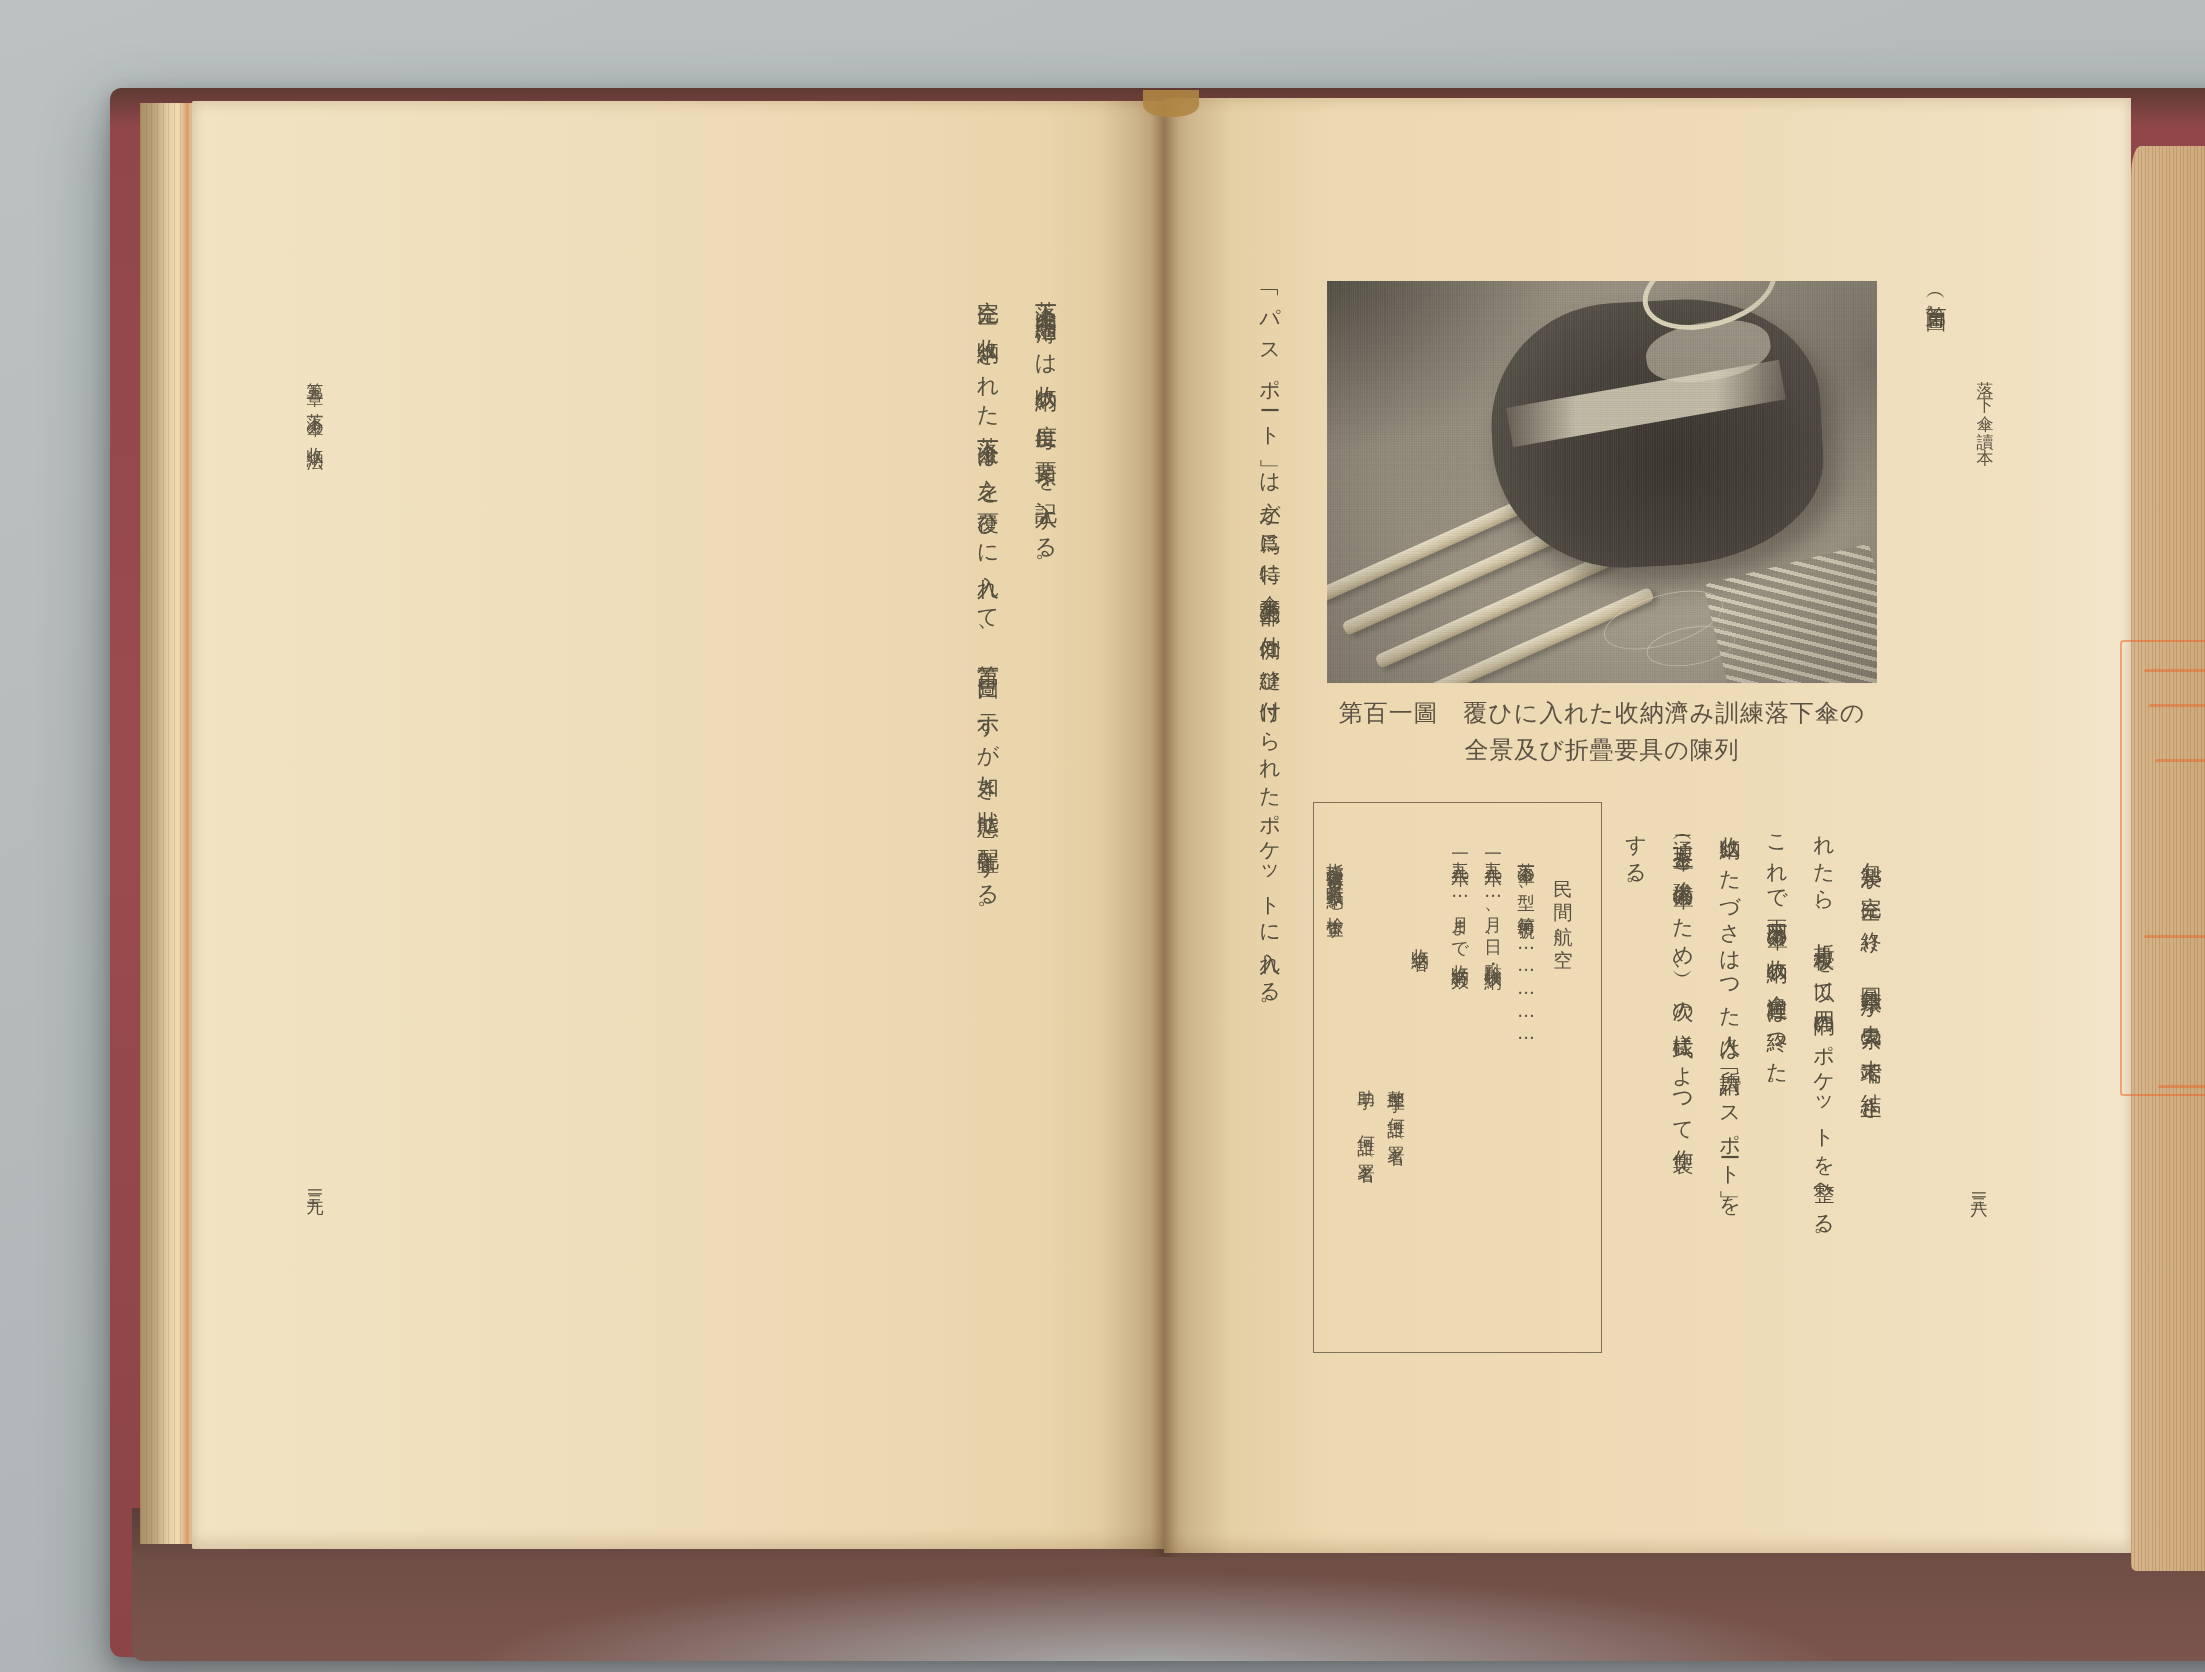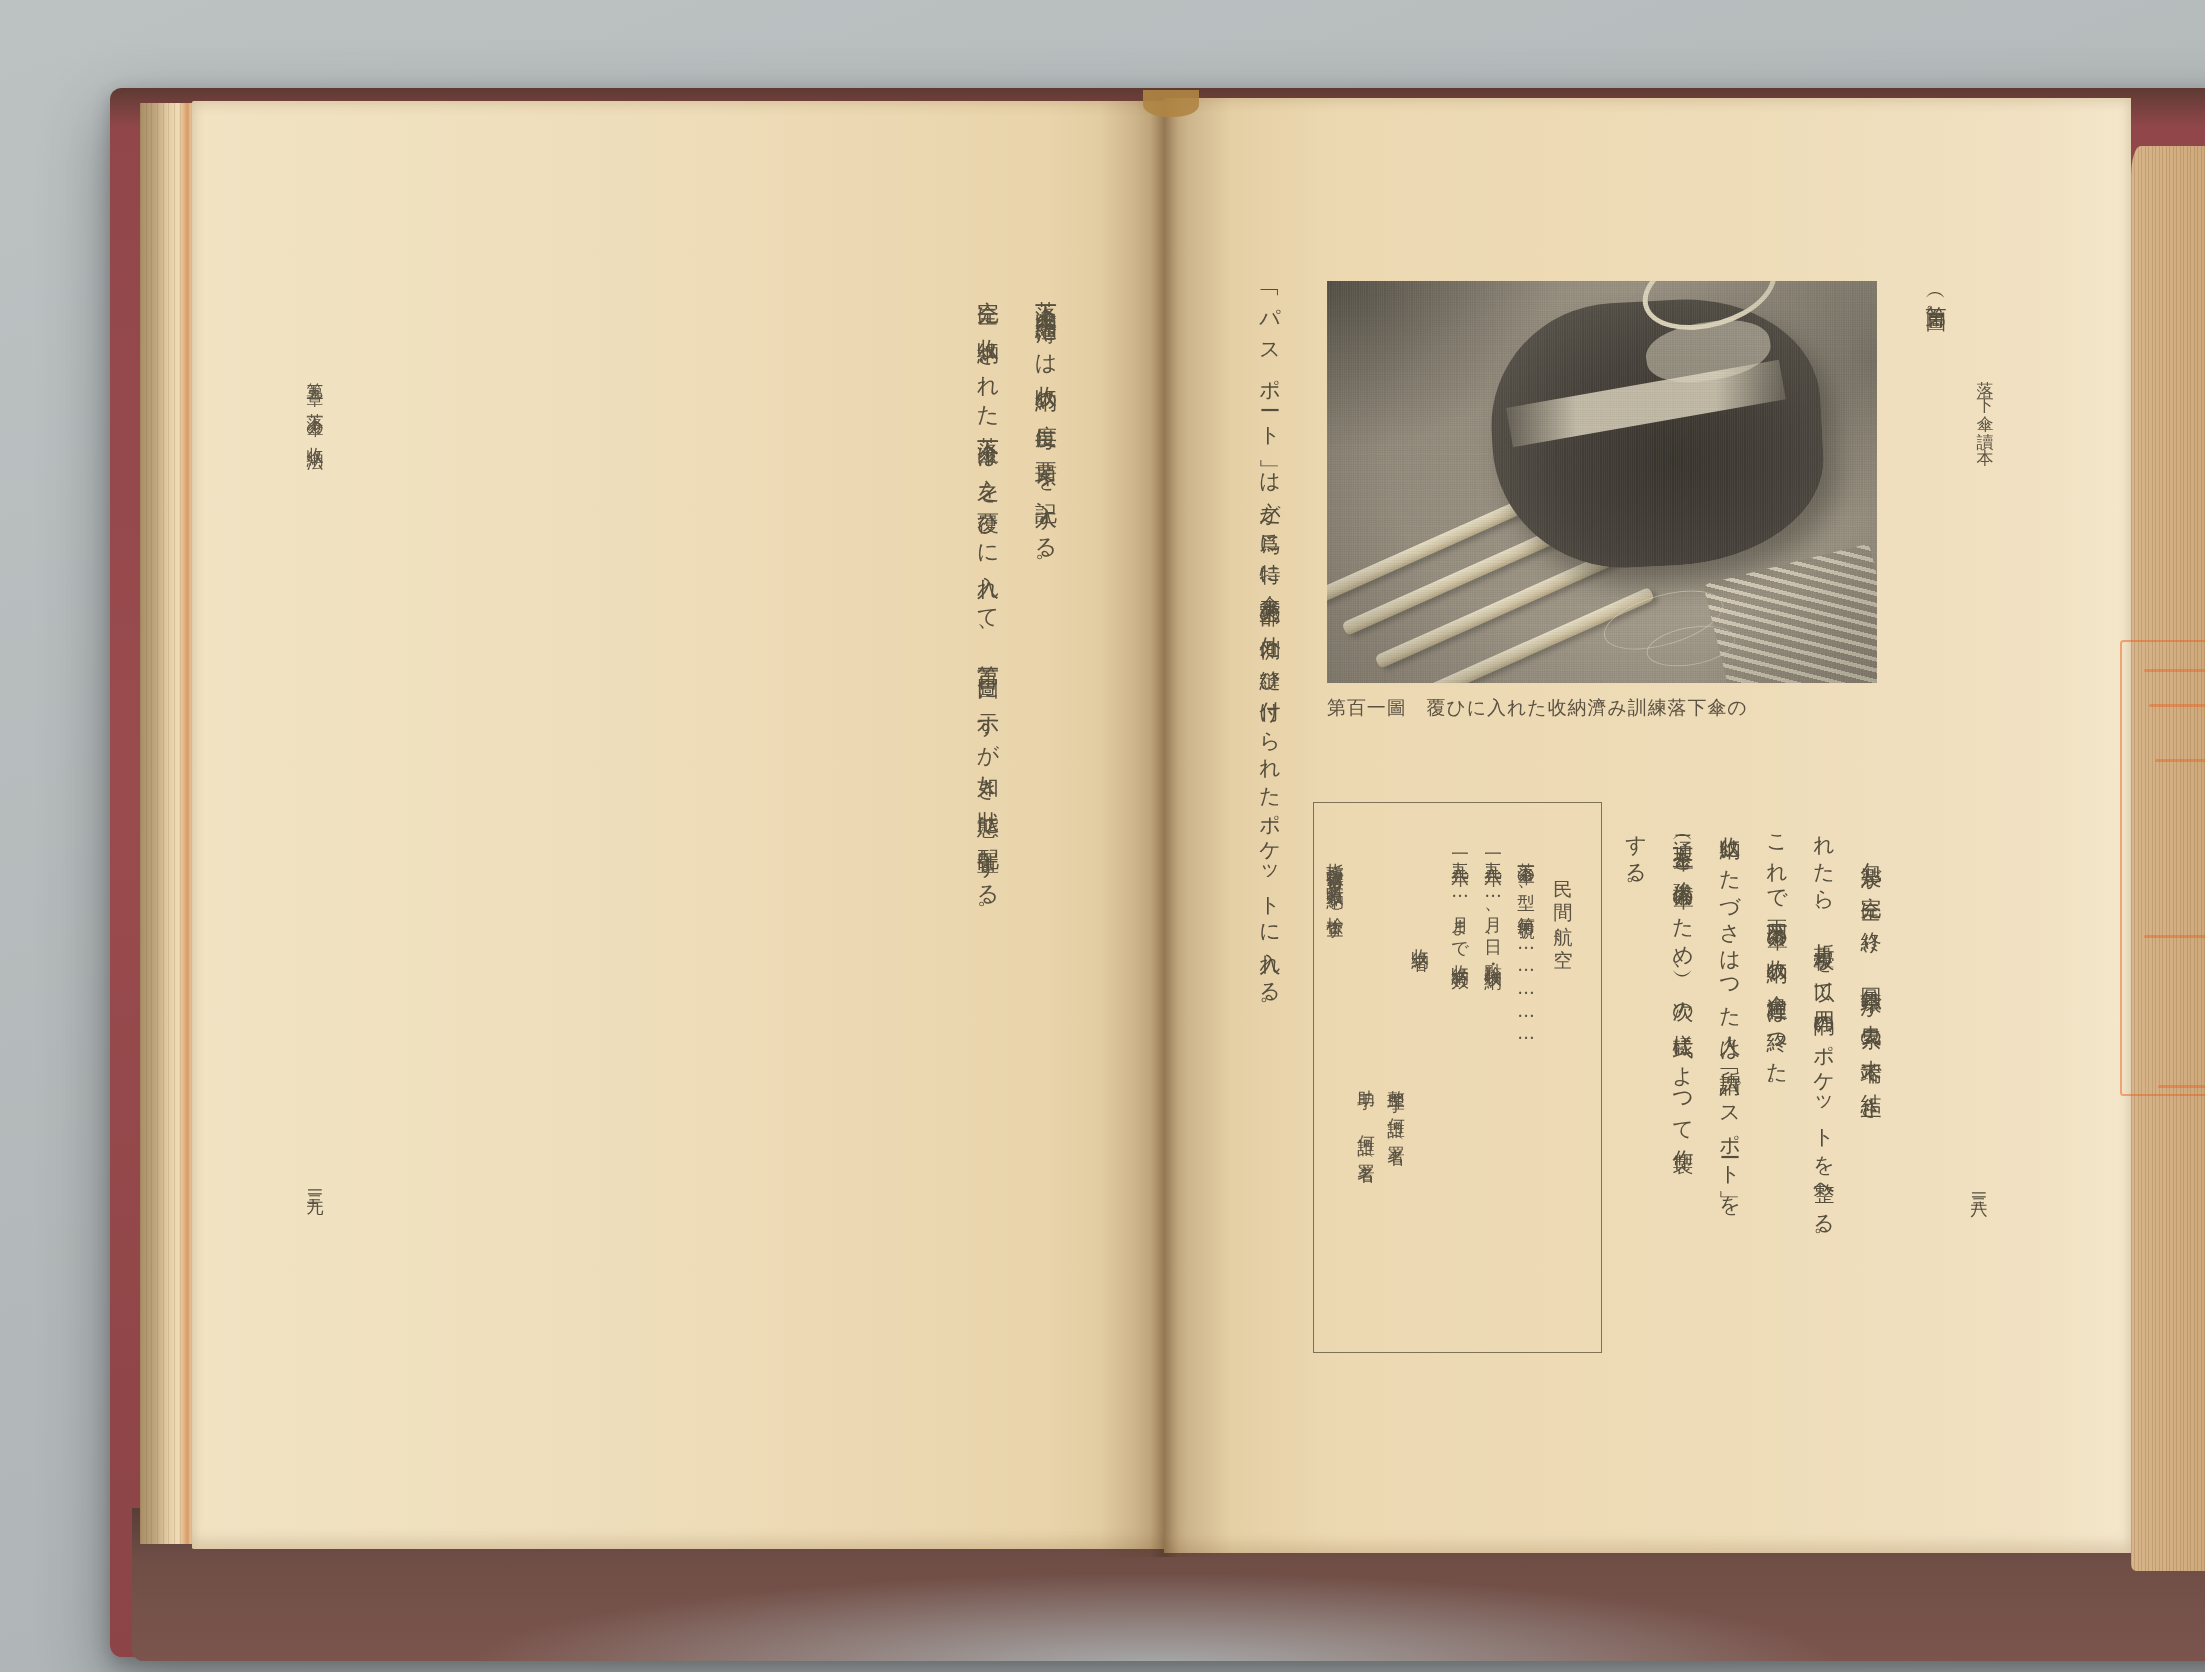--- a/index.html
+++ b/index.html
@@ -114,22 +114,22 @@
     background:repeating-linear-gradient(28deg, rgba(224,216,194,.85) 0 4px, rgba(128,120,104,.25) 4px 10.6px);
   }
   .photo-grain{
     left:0;top:0;width:100%;height:100%;
     background:
       repeating-linear-gradient(0deg, rgba(60,55,45,.05) 0 0.9px, rgba(0,0,0,0) 0.9px 1.8px),
       repeating-linear-gradient(90deg, rgba(255,250,235,.05) 0 0.9px, rgba(0,0,0,0) 0.9px 1.8px),
       radial-gradient(ellipse at 50% 45%, rgba(0,0,0,0) 55%, rgba(40,38,32,.22) 100%);
   }
   .caption{
-    position:absolute;left:163px;top:597px;width:550px;
-    color:#5c5243;font-size:19px;letter-spacing:0.9px;line-height:1.55;font-family:Liberation Mono, monospace;
+    position:absolute;left:163px;top:597px;width:550px;text-align:center;
+    color:#5c5243;font-size:24px;letter-spacing:0.9px;line-height:1.55;
   }
   
   .form-box{
     position:absolute;left:149px;top:704px;width:287px;height:549px;
     border:1.3px solid rgba(100,88,66,.8);
   }
   .form-box .v{color:#5a5242;}
 </style>
 </head>
 <body>
@@ -166,20 +166,21 @@
       </div>
       <div class="bag-handle"></div>
       <div class="cord" style="left:50%;top:78%;width:22%;height:12%;transform:rotate(-16deg);"></div>
       <div class="cord" style="left:58%;top:86%;width:16%;height:9%;transform:rotate(-10deg);"></div>
       <div class="bundle"></div>
       <div class="photo-grain"></div>
     </div>
 
     <div class="caption">
       <div>第百一圖　覆ひに入れた收納濟み訓練落下傘の</div>
+      <div>全景及び折疊要具の陳列</div>
     </div>
 
     <div class="v body-r" style="left:707px;top:748px;">包裝が完全に終り、圓錐環が曳索の末端で結止さ</div>
     <div class="v body-r" style="left:660px;top:722px;">れたら、折疊板を以て四隅のポケットを整へる。</div>
     <div class="v body-r" style="left:613px;top:722px;">これで兩落下傘の收納の全過程は終つた。</div>
     <div class="v body-r" style="left:566px;top:722px;">收納にたづさはつた人々は所謂「パスポート」を</div>
     <div class="v body-r" style="left:519px;top:722px;">二通（主傘と豫備傘のため）、次の樣式によつて作製</div>
     <div class="v body-r" style="left:472px;top:722px;">する。</div>
 
     <div class="form-box">

